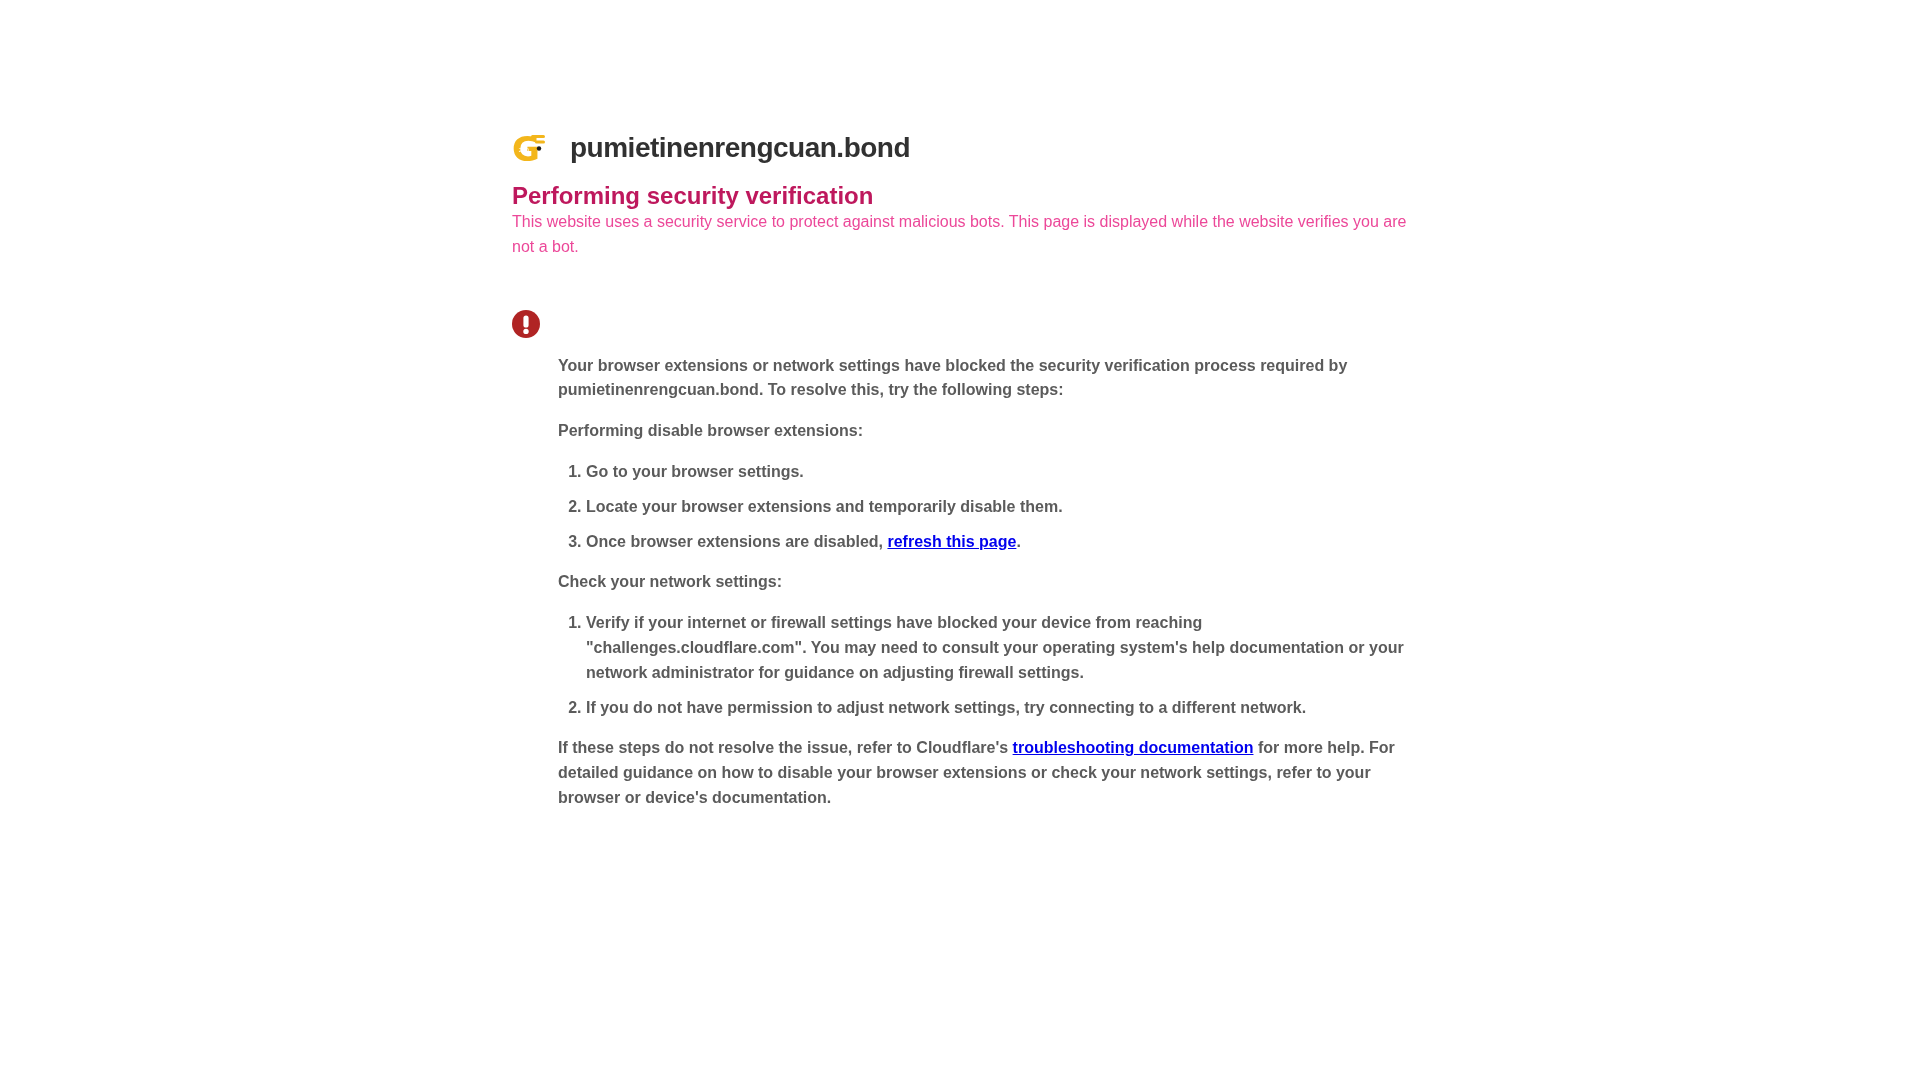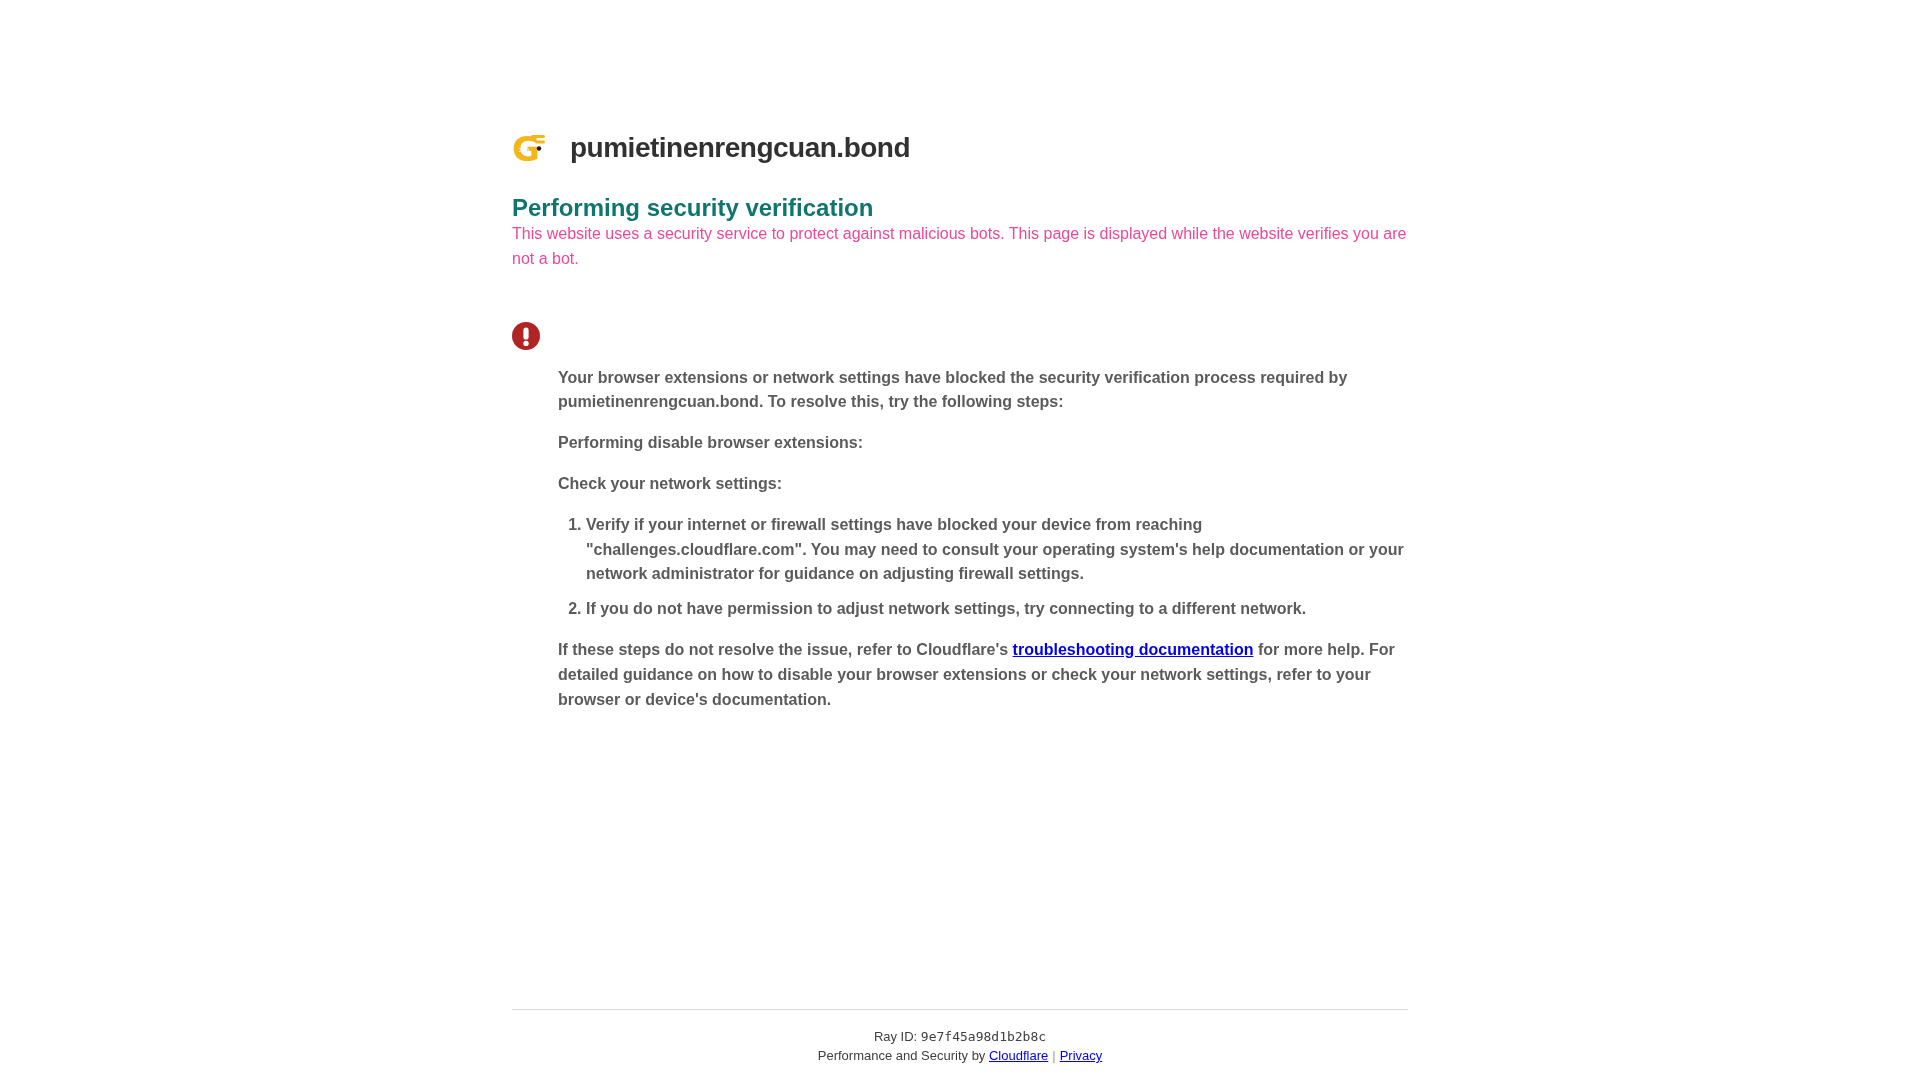--- a/index.html
+++ b/index.html
@@ -32,22 +32,22 @@
   }
   h1.site-title {
     font-size: 28px;
     font-weight: bold;
     color: #313131;
     letter-spacing: -0.5px;
   }
   h2.page-subtitle {
     font-size: 24px;
     font-weight: bold;
-    color: #0f766e;
-    margin-top: 28px;
+    color: #be185d;
+    margin-top: 16px;
   }
   p.intro {
     font-size: 16px;
     line-height: 1.55;
     color: #ec4899;
   }
   
   .alert-section { margin-top: 50px; }
   .alert-header {
     display: flex;
@@ -129,32 +129,32 @@
         <circle cx="14" cy="14" r="14" fill="#B02424"></circle>
         <rect x="11.4" y="5.5" width="5.2" height="12" rx="2.6" fill="#ffffff"></rect>
         <circle cx="14" cy="21.4" r="2.7" fill="#ffffff"></circle>
       </svg>
     </div>
 
     <div class="alert-body">
       <p>Your browser extensions or network settings have blocked the security verification process required by pumietinenrengcuan.bond. To resolve this, try the following steps:</p>
 
       <p>Performing disable browser extensions:</p>
+      <ol>
+        <li>Go to your browser settings.</li>
+        <li>Locate your browser extensions and temporarily disable them.</li>
+        <li><span>Once browser extensions are disabled, </span><a href="#" class="text-link">refresh this page</a><span>.</span></li>
+      </ol>
 
       <p>Check your network settings:</p>
       <ol>
         <li>Verify if your internet or firewall settings have blocked your device from reaching "challenges.cloudflare.com". You may need to consult your operating system's help documentation or your network administrator for guidance on adjusting firewall settings.</li>
         <li>If you do not have permission to adjust network settings, try connecting to a different network.</li>
       </ol>
 
       <p><span>If these steps do not resolve the issue, refer to Cloudflare's </span><a href="#" class="text-link">troubleshooting documentation</a><span> for more help. For detailed guidance on how to disable your browser extensions or check your network settings, refer to your browser or device's documentation.</span></p>
     </div>
   </div>
 
   <div class="spacer"></div>
 
-  <div class="footer">
-    <hr class="footer-divider">
-    <div class="footer-line"><span>Ray ID: </span><span class="ray-id-code">9e7f45a98d1b2b8c</span></div>
-    <div class="footer-line"><span>Performance and Security by </span><a href="#" class="text-link">Cloudflare</a><span class="footer-sep">|</span><a href="#" class="text-link">Privacy</a></div>
-  </div>
 
 </div>
 
 </body></html>

